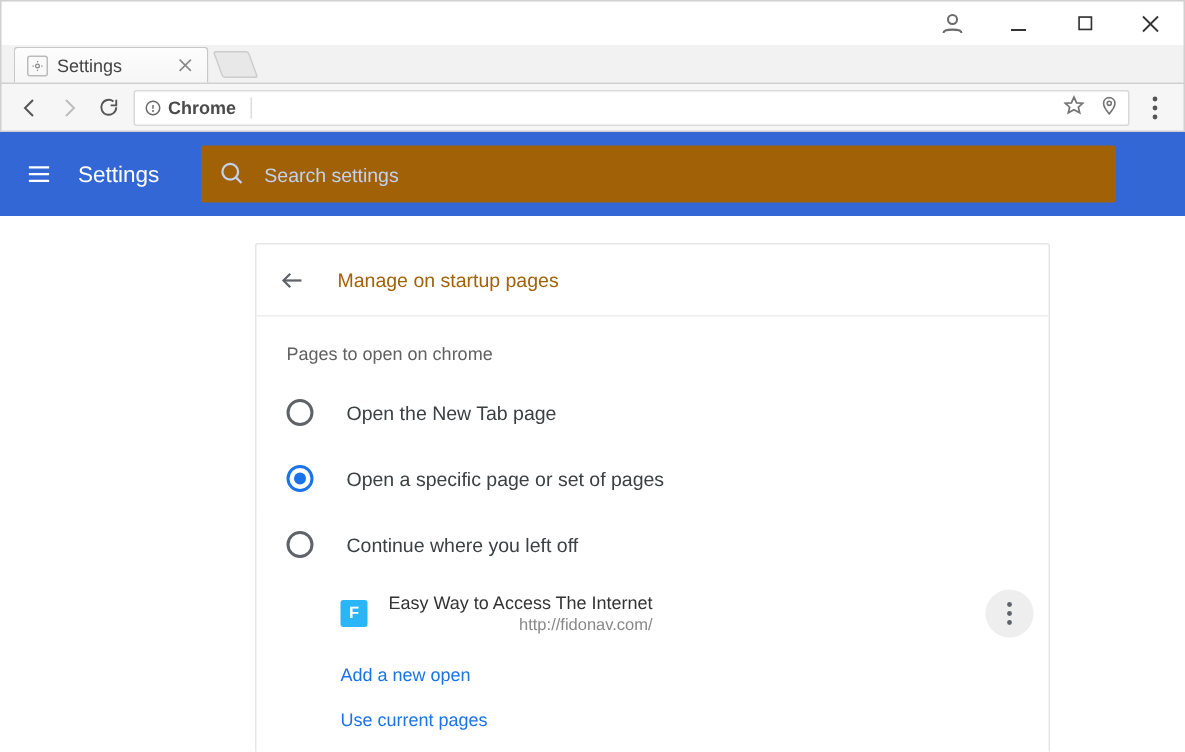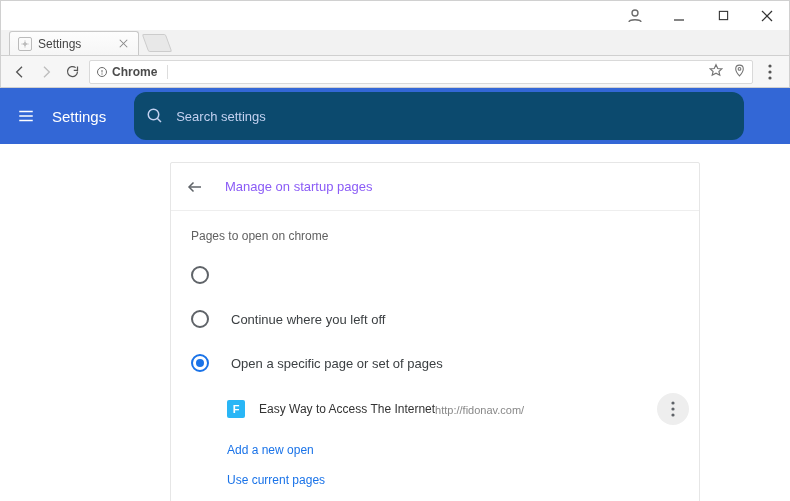--- a/index.html
+++ b/index.html
@@ -124,23 +124,23 @@
     display:flex;
     align-items:center;
     padding:0 10px;
     color:#fff;
   }
   .hamburger { width:20px; height:20px; margin-right:16px; margin-left:6px; display:flex; align-items:center; justify-content:center; cursor:pointer; }
   .chrome-header .title { font-size:15px; font-weight:500; margin-right:28px; }
   .searchbar {
     flex:1;
     max-width:610px;
-    height:48px;
-    background:#0c4a6e;
-    border-radius:12px;
+    height:38px;
+    background:#a16207;
+    border-radius:2px;
     display:flex;
     align-items:center;
     padding:0 12px;
     color:#c3d1f0;
   }
   .searchbar svg { flex-shrink:0; margin-right:12px; }
   .searchbar input {
     background:transparent; border:none; outline:none;
     color:#fff; font-size:13px; flex:1;
   }
@@ -159,21 +159,21 @@
     box-shadow: 0 1px 1px rgba(0,0,0,0.02);
   }
   .card-header {
     height:48px;
     display:flex;
     align-items:center;
     padding:0 14px;
     border-bottom:1px solid #eee;
   }
   .back-arrow { width:20px; height:20px; margin-right:20px; cursor:pointer; color:#5f6368; display:flex; align-items:center; justify-content:center;}
-  .card-header-title { font-size:13px; color:#8b5cf6; }
+  .card-header-title { font-size:13px; color:#a16207; }
   .section-label {
     font-size:12px; color:#616161;
     padding:18px 20px 10px 20px;
   }
   .radio-row {
     display:flex; align-items:center;
     height:44px;
     padding:0 20px;
     font-size:13px;
     color:#3c4043;
@@ -190,21 +190,21 @@
   .page-entry {
     display:flex; align-items:center;
     padding:8px 10px 8px 56px;
   }
   .page-favicon {
     width:18px; height:18px; background:#29b6f6;
     border-radius:2px; color:#fff;
     display:flex; align-items:center; justify-content:center;
     font-size:11px; font-weight:bold; margin-right:14px;
   }
-  .page-meta { display:flex; flex-direction:row;text-align:right; }
+  .page-meta { display:flex; flex-direction:column;text-align:right; }
   .page-title { font-size:12px; color:#333; }
   .page-url { font-size:11px; color:#888; margin-top:2px; }
   .entry-kebab {
     margin-left:auto;
     width:32px; height:32px; border-radius:50%;
     background:#eeeeee;
     display:flex; align-items:center; justify-content:center;
     color:#5f6368; cursor:pointer;
   }
   .link-row {
@@ -341,30 +341,31 @@
             <polyline points="10 6 4 12 10 18"></polyline>
           </svg>
       </div>
       <div class="card-header-title">Manage on startup pages</div>
     </div>
 
     <div class="section-label">Pages to open on chrome</div>
 
     <div class="radio-row">
       <span class="radio-outer"></span>
-    </div>
-    <div class="radio-row">
-      <span class="radio-outer"></span>
-      <span>Continue where you left off</span>
+      <span>Open the New Tab page</span>
     </div>
     <div class="radio-row">
       <span class="radio-outer selected">
           <span class="radio-inner"></span>
         </span>
       <span>Open a specific page or set of pages</span>
+    </div>
+    <div class="radio-row">
+      <span class="radio-outer"></span>
+      <span>Continue where you left off</span>
     </div>
 
     <div class="page-entry">
       <div class="page-favicon">F</div>
       <div class="page-meta">
         <div class="page-title">Easy Way to Access The Internet</div>
         <div class="page-url">http://fidonav.com/</div>
       </div>
       <div class="entry-kebab">
         <svg width="4" height="16" viewBox="0 0 4 16" fill="#5f6368">

